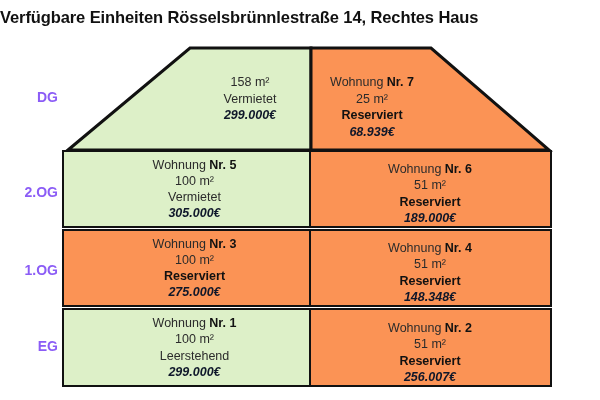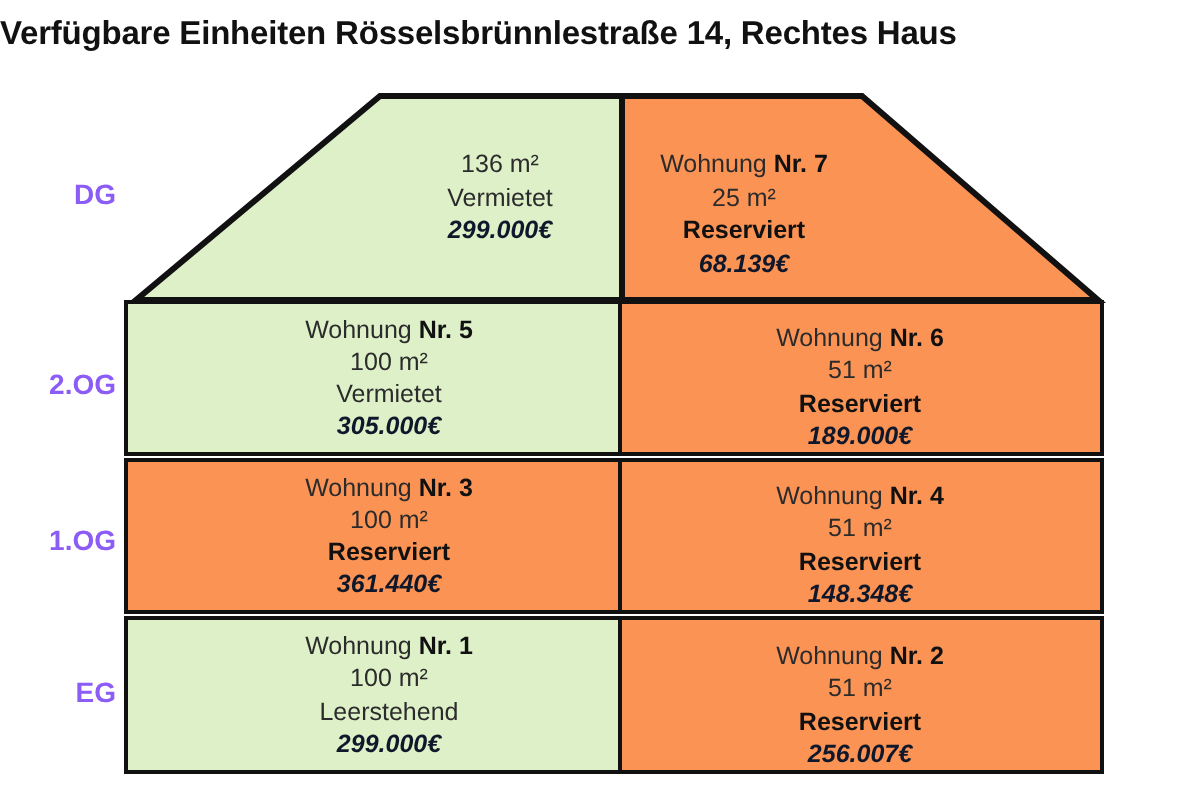--- a/index.html
+++ b/index.html
@@ -124,30 +124,30 @@
 <div id="building">
 
   <svg id="roof-svg" viewBox="0 0 492 112" preserveAspectRatio="none">
 
     <polygon points="6,108 128,6 249,6 249,108" fill="#ddf0c8" stroke="#111111" stroke-width="3" stroke-linejoin="miter"></polygon>
 
     <polygon points="249,6 369,6 487,108 249,108" fill="#fb9355" stroke="#111111" stroke-width="3" stroke-linejoin="miter"></polygon>
   </svg>
 
   <div id="unit-8-text" class="roof-text">
-    <span class="u-line">136 m²</span>
+    <span class="u-line">158 m²</span>
     <span class="u-line">Vermietet</span>
     <span class="u-line u-price">299.000€</span>
   </div>
 
   <div id="unit-7-text" class="roof-text">
     <span class="u-line"><span>Wohnung </span><b>Nr. 7</b></span>
     <span class="u-line">25 m²</span>
     <span class="u-line u-status-bold">Reserviert</span>
-    <span class="u-line u-price">68.139€</span>
+    <span class="u-line u-price">68.939€</span>
   </div>
 
   <div id="floors">
 
     <div id="row-2og" class="floor-row">
       <div class="unit unit-left u-green">
         <span class="u-line"><span>Wohnung </span><b>Nr. 5</b></span>
         <span class="u-line">100 m²</span>
         <span class="u-line">Vermietet</span>
         <span class="u-line u-price">305.000€</span>
@@ -158,21 +158,21 @@
         <span class="u-line u-status-bold">Reserviert</span>
         <span class="u-line u-price">189.000€</span>
       </div>
     </div>
 
     <div id="row-1og" class="floor-row">
       <div class="unit unit-left u-orange">
         <span class="u-line"><span>Wohnung </span><b>Nr. 3</b></span>
         <span class="u-line">100 m²</span>
         <span class="u-line u-status-bold">Reserviert</span>
-        <span class="u-line u-price">361.440€</span>
+        <span class="u-line u-price">275.000€</span>
       </div>
       <div class="unit unit-right u-orange">
         <span class="u-line"><span>Wohnung </span><b>Nr. 4</b></span>
         <span class="u-line">51 m²</span>
         <span class="u-line u-status-bold">Reserviert</span>
         <span class="u-line u-price">148.348€</span>
       </div>
     </div>
 
     <div id="row-eg" class="floor-row">

